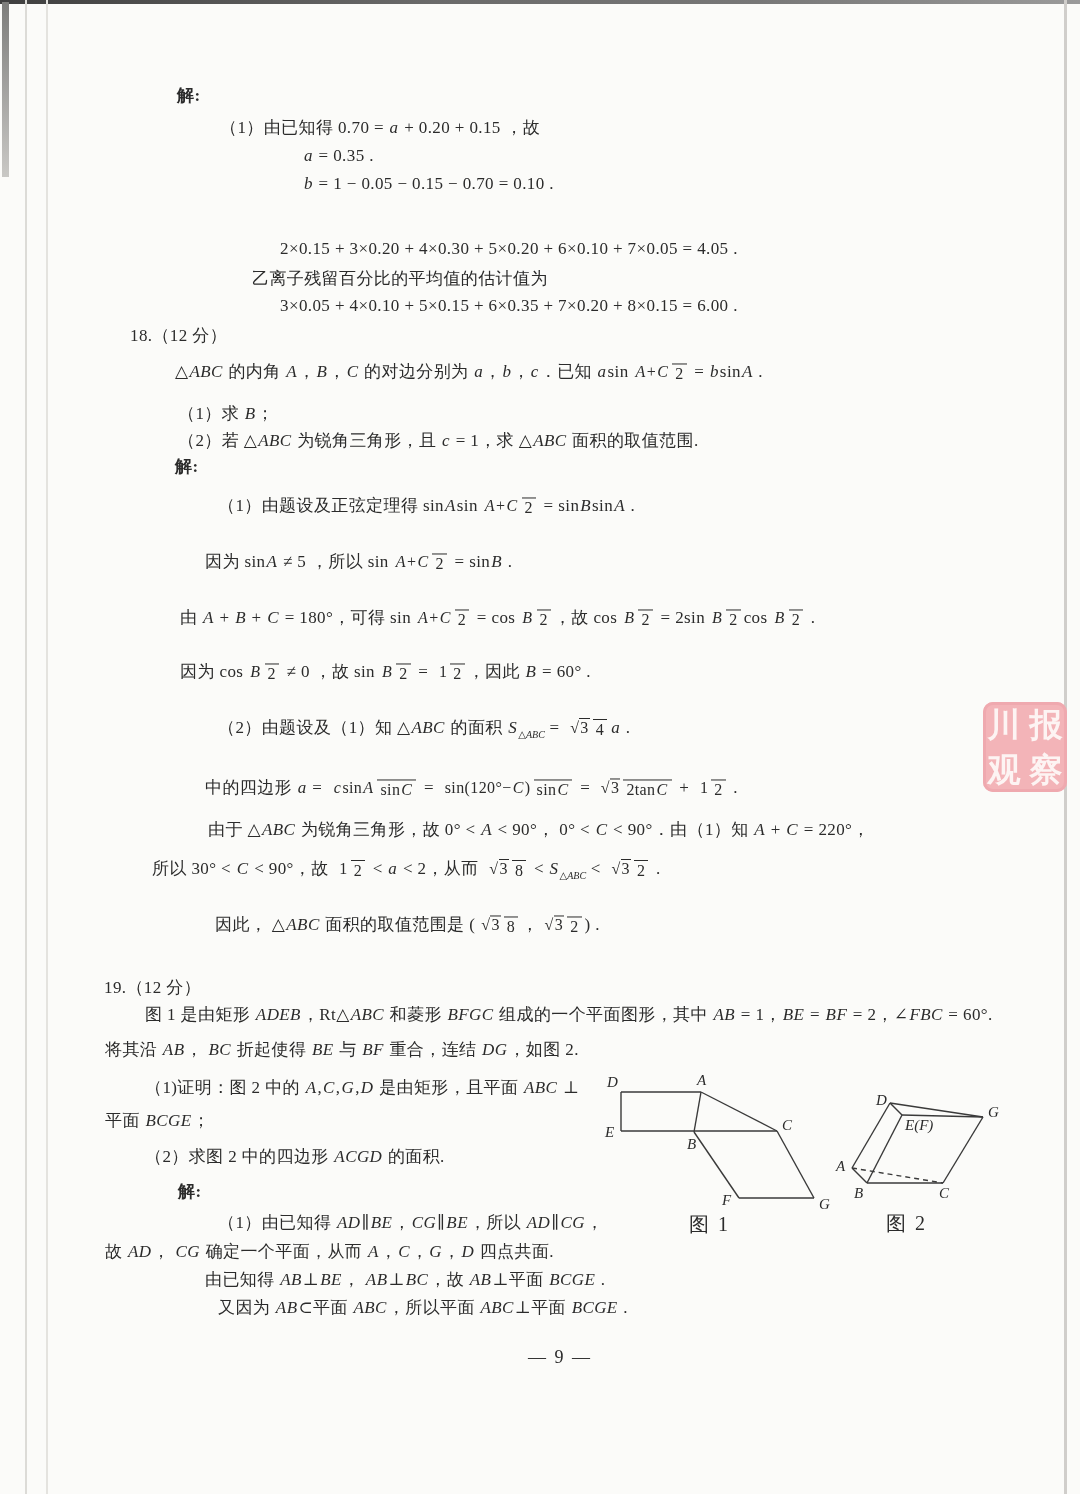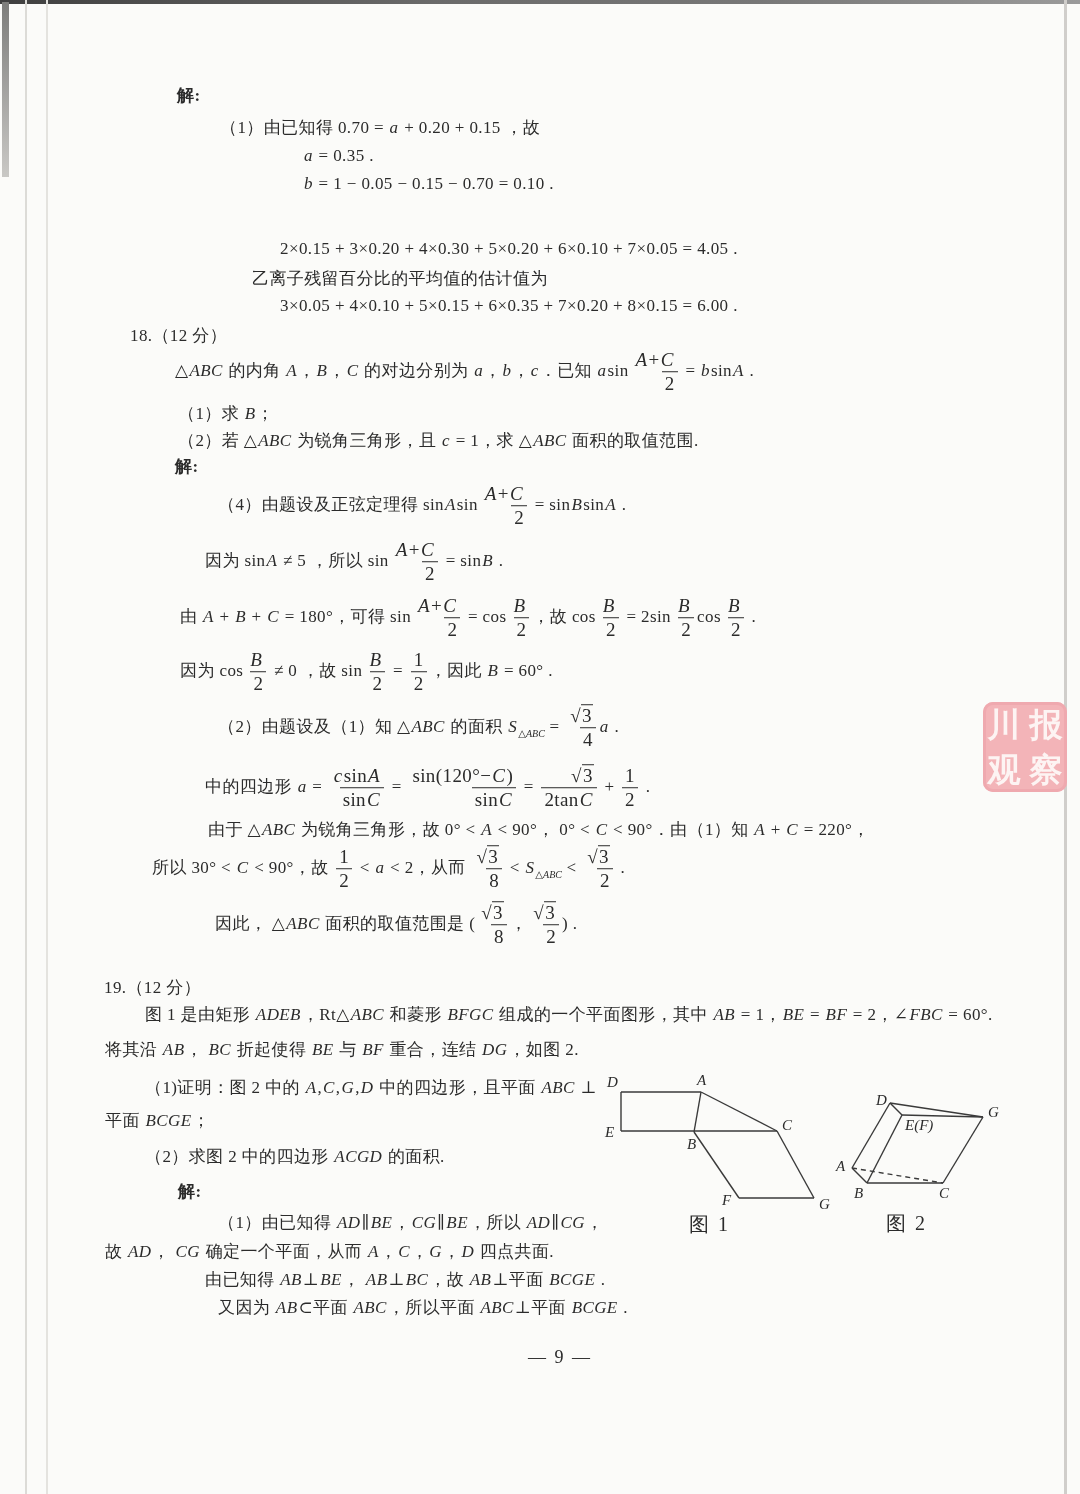--- a/index.html
+++ b/index.html
@@ -9,21 +9,21 @@
   .top-edge{position:absolute;left:0;top:0;width:1080px;height:4px;background:linear-gradient(90deg,#3f3f3f,#6a6a6a 40%,#777 70%,#9a9a9a);}
   .corner-mark{position:absolute;left:2px;top:2px;width:7px;height:175px;background:linear-gradient(#7d7d7b,#c9c8c5);}
   .left-line-1{position:absolute;left:25px;top:0;width:2px;height:1494px;background:#dcdbd7;}
   .left-line-2{position:absolute;left:46px;top:0;width:2px;height:1494px;background:#e4e3df;}
   .right-line{position:absolute;left:1064px;top:0;width:3px;height:1494px;background:#d0cecb;}
   
   .line{position:absolute;white-space:nowrap;transform:translateY(-50%);font-size:17px;letter-spacing:.4px;color:#2b2b2b;}
   .bold{font-weight:bold;}
   .it{font-style:italic;padding:0 1px;}
   .sub{font-size:10px;font-style:italic;vertical-align:-5px;letter-spacing:0;}
-  .frac{display:inline-flex;flex-direction:column;align-items:flex-end;vertical-align:middle;margin:0 3px;line-height:1.12;font-size:19px;}
+  .frac{display:inline-flex;align-items:flex-start;vertical-align:middle;margin:0 3px;line-height:1.12;font-size:16px;}
   .frac .num{padding:0 3px 1px;}
   .frac .den{border-top:1.4px solid #2b2b2b;padding:1px 3px 0;}
   .sq{white-space:nowrap;}
   .sq .sqv{border-top:1.4px solid #2b2b2b;padding:0 1px;}
   
   .stamp{position:absolute;left:983px;top:702px;width:84px;height:90px;background:#f3b4b8;border-radius:10px;
          box-shadow:inset 0 0 0 3px #efa9af;display:grid;grid-template-columns:1fr 1fr;place-items:center;
          color:#fdf4f3;font-weight:bold;font-size:33px;line-height:1;font-family:"Liberation Sans",sans-serif;}
   
   .fig{position:absolute;}
@@ -52,21 +52,21 @@
   <div class="line" style="left:280px;top:306px"><span class="rm">3×0.05 + 4×0.10 + 5×0.15 + 6×0.35 + 7×0.20 + 8×0.15 = 6.00 .</span></div>
 
   <div class="line" style="left:130px;top:335px"><span class="rm">18.（12 分）</span></div>
   <div class="line" style="left:175px;top:372px"><span class="rm">△</span><span class="it">ABC</span><span class="rm"> 的内角 </span><span class="it">A</span><span class="rm">，</span><span class="it">B</span><span class="rm">，</span><span class="it">C</span><span class="rm"> 的对边分别为 </span><span class="it">a</span><span class="rm">，</span><span class="it">b</span><span class="rm">，</span><span class="it">c</span><span class="rm">．已知 </span><span class="it">a</span><span class="rm">sin</span><span class="frac">
         <span class="num"><span class="it">A</span><span class="rm">+</span><span class="it">C</span></span>
         <span class="den"><span class="rm">2</span></span>
       </span><span class="rm"> = </span><span class="it">b</span><span class="rm">sin</span><span class="it">A</span><span class="rm"> .</span></div>
   <div class="line" style="left:178px;top:413px"><span class="rm">（1）求 </span><span class="it">B</span><span class="rm">；</span></div>
   <div class="line" style="left:178px;top:440px"><span class="rm">（2）若 △</span><span class="it">ABC</span><span class="rm"> 为锐角三角形，且 </span><span class="it">c</span><span class="rm"> = 1，求 △</span><span class="it">ABC</span><span class="rm"> 面积的取值范围.</span></div>
   <div class="line bold" style="left:175px;top:466px"><span class="rm">解:</span></div>
-  <div class="line" style="left:218px;top:506px"><span class="rm">（4）由题设及正弦定理得 sin</span><span class="it">A</span><span class="rm">sin</span><span class="frac">
+  <div class="line" style="left:218px;top:506px"><span class="rm">（1）由题设及正弦定理得 sin</span><span class="it">A</span><span class="rm">sin</span><span class="frac">
         <span class="num"><span class="it">A</span><span class="rm">+</span><span class="it">C</span></span>
         <span class="den"><span class="rm">2</span></span>
       </span><span class="rm"> = sin</span><span class="it">B</span><span class="rm">sin</span><span class="it">A</span><span class="rm"> .</span></div>
   <div class="line" style="left:205px;top:562px"><span class="rm">因为 sin</span><span class="it">A</span><span class="rm"> ≠ 5 ，所以 sin</span><span class="frac">
         <span class="num"><span class="it">A</span><span class="rm">+</span><span class="it">C</span></span>
         <span class="den"><span class="rm">2</span></span>
       </span><span class="rm"> = sin</span><span class="it">B</span><span class="rm"> .</span></div>
   <div class="line" style="left:180px;top:618px"><span class="rm">由 </span><span class="it">A</span><span class="rm"> + </span><span class="it">B</span><span class="rm"> + </span><span class="it">C</span><span class="rm"> = 180°，可得 sin</span><span class="frac">
         <span class="num"><span class="it">A</span><span class="rm">+</span><span class="it">C</span></span>
         <span class="den"><span class="rm">2</span></span>
@@ -125,21 +125,21 @@
         <span class="num"><span class="sq">√<span class="sqv">3</span></span></span>
         <span class="den"><span class="rm">8</span></span>
       </span><span class="rm">，</span><span class="frac">
         <span class="num"><span class="sq">√<span class="sqv">3</span></span></span>
         <span class="den"><span class="rm">2</span></span>
       </span><span class="rm">) .</span></div>
 
   <div class="line" style="left:104px;top:987px"><span class="rm">19.（12 分）</span></div>
   <div class="line" style="left:145px;top:1014px"><span class="rm">图 1 是由矩形 </span><span class="it">ADEB</span><span class="rm">，Rt△</span><span class="it">ABC</span><span class="rm"> 和菱形 </span><span class="it">BFGC</span><span class="rm"> 组成的一个平面图形，其中 </span><span class="it">AB</span><span class="rm"> = 1，</span><span class="it">BE</span><span class="rm"> = </span><span class="it">BF</span><span class="rm"> = 2，∠</span><span class="it">FBC</span><span class="rm"> = 60°.</span></div>
   <div class="line" style="left:105px;top:1049px"><span class="rm">将其沿 </span><span class="it">AB</span><span class="rm">， </span><span class="it">BC</span><span class="rm"> 折起使得 </span><span class="it">BE</span><span class="rm"> 与 </span><span class="it">BF</span><span class="rm"> 重合，连结 </span><span class="it">DG</span><span class="rm">，如图 2.</span></div>
-  <div class="line" style="left:145px;top:1087px"><span class="rm">（1)证明：图 2 中的 </span><span class="it">A</span><span class="rm">,</span><span class="it">C</span><span class="rm">,</span><span class="it">G</span><span class="rm">,</span><span class="it">D</span><span class="rm"> 中的四边形，且平面 </span><span class="it">ABC</span><span class="rm"> ⊥</span></div>
+  <div class="line" style="left:145px;top:1087px"><span class="rm">（1)证明：图 2 中的 </span><span class="it">A</span><span class="rm">,</span><span class="it">C</span><span class="rm">,</span><span class="it">G</span><span class="rm">,</span><span class="it">D</span><span class="rm"> 是由矩形，且平面 </span><span class="it">ABC</span><span class="rm"> ⊥</span></div>
   <div class="line" style="left:105px;top:1120px"><span class="rm">平面 </span><span class="it">BCGE</span><span class="rm">；</span></div>
   <div class="line" style="left:145px;top:1156px"><span class="rm">（2）求图 2 中的四边形 </span><span class="it">ACGD</span><span class="rm"> 的面积.</span></div>
   <div class="line bold" style="left:178px;top:1191px"><span class="rm">解:</span></div>
   <div class="line" style="left:218px;top:1222px"><span class="rm">（1）由已知得 </span><span class="it">AD</span><span class="rm">∥</span><span class="it">BE</span><span class="rm">，</span><span class="it">CG</span><span class="rm">∥</span><span class="it">BE</span><span class="rm">，所以 </span><span class="it">AD</span><span class="rm">∥</span><span class="it">CG</span><span class="rm">，</span></div>
   <div class="line" style="left:105px;top:1251px"><span class="rm">故 </span><span class="it">AD</span><span class="rm">， </span><span class="it">CG</span><span class="rm"> 确定一个平面，从而 </span><span class="it">A</span><span class="rm">，</span><span class="it">C</span><span class="rm">，</span><span class="it">G</span><span class="rm">，</span><span class="it">D</span><span class="rm"> 四点共面.</span></div>
   <div class="line" style="left:205px;top:1279px"><span class="rm">由已知得 </span><span class="it">AB</span><span class="rm">⊥</span><span class="it">BE</span><span class="rm">， </span><span class="it">AB</span><span class="rm">⊥</span><span class="it">BC</span><span class="rm">，故 </span><span class="it">AB</span><span class="rm">⊥平面 </span><span class="it">BCGE</span><span class="rm"> .</span></div>
   <div class="line" style="left:218px;top:1307px"><span class="rm">又因为 </span><span class="it">AB</span><span class="rm">⊂平面 </span><span class="it">ABC</span><span class="rm">，所以平面 </span><span class="it">ABC</span><span class="rm">⊥平面 </span><span class="it">BCGE</span><span class="rm"> .</span></div>
 
   <div class="fig" style="left:593px;top:1068px;width:255px;height:170px">
     <svg width="255" height="170" viewBox="0 0 255 170">

